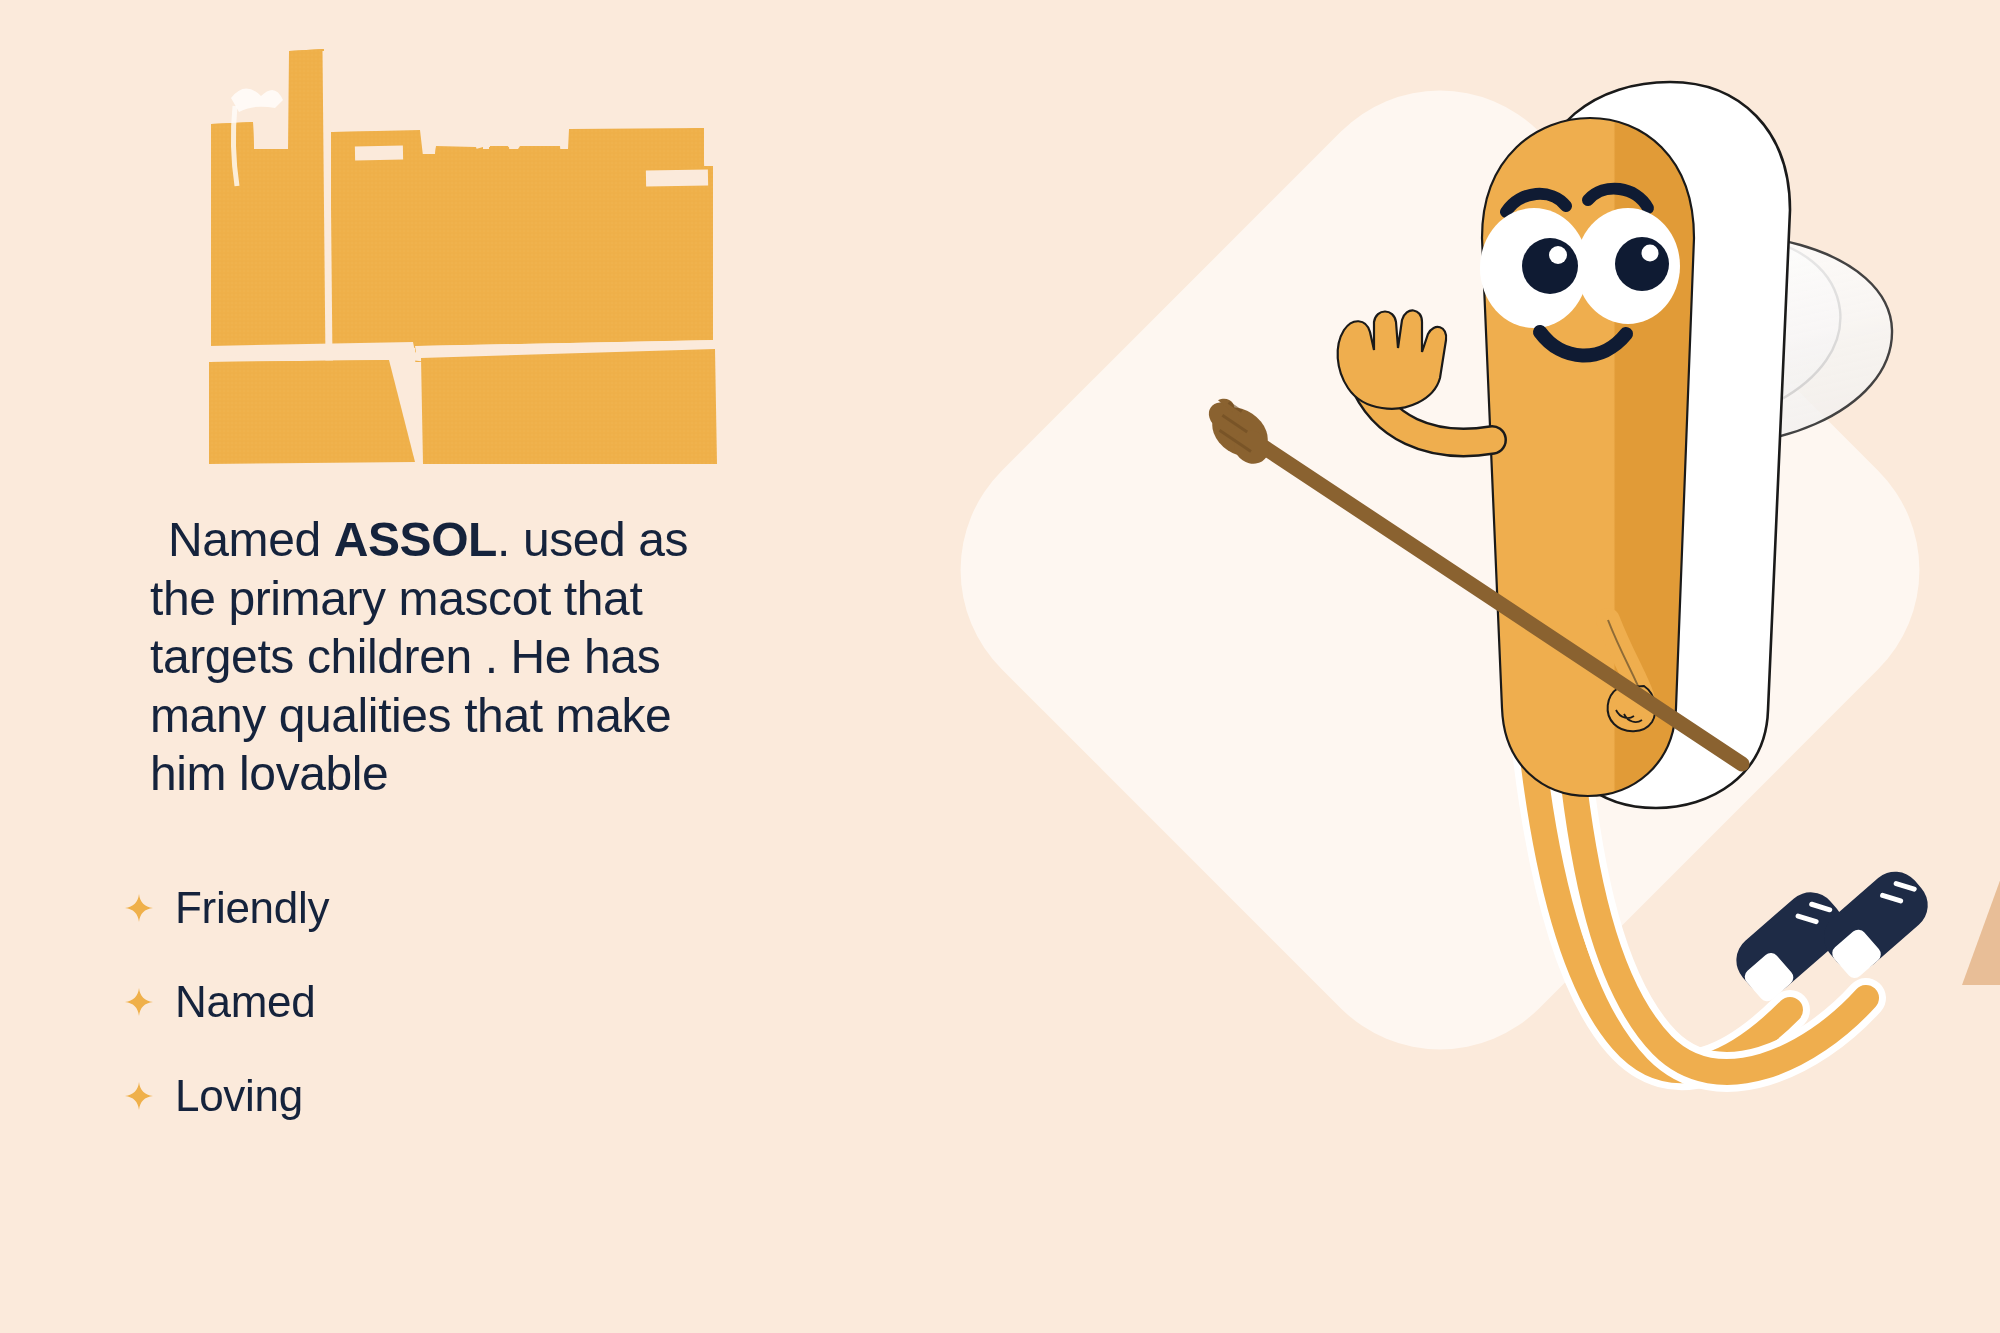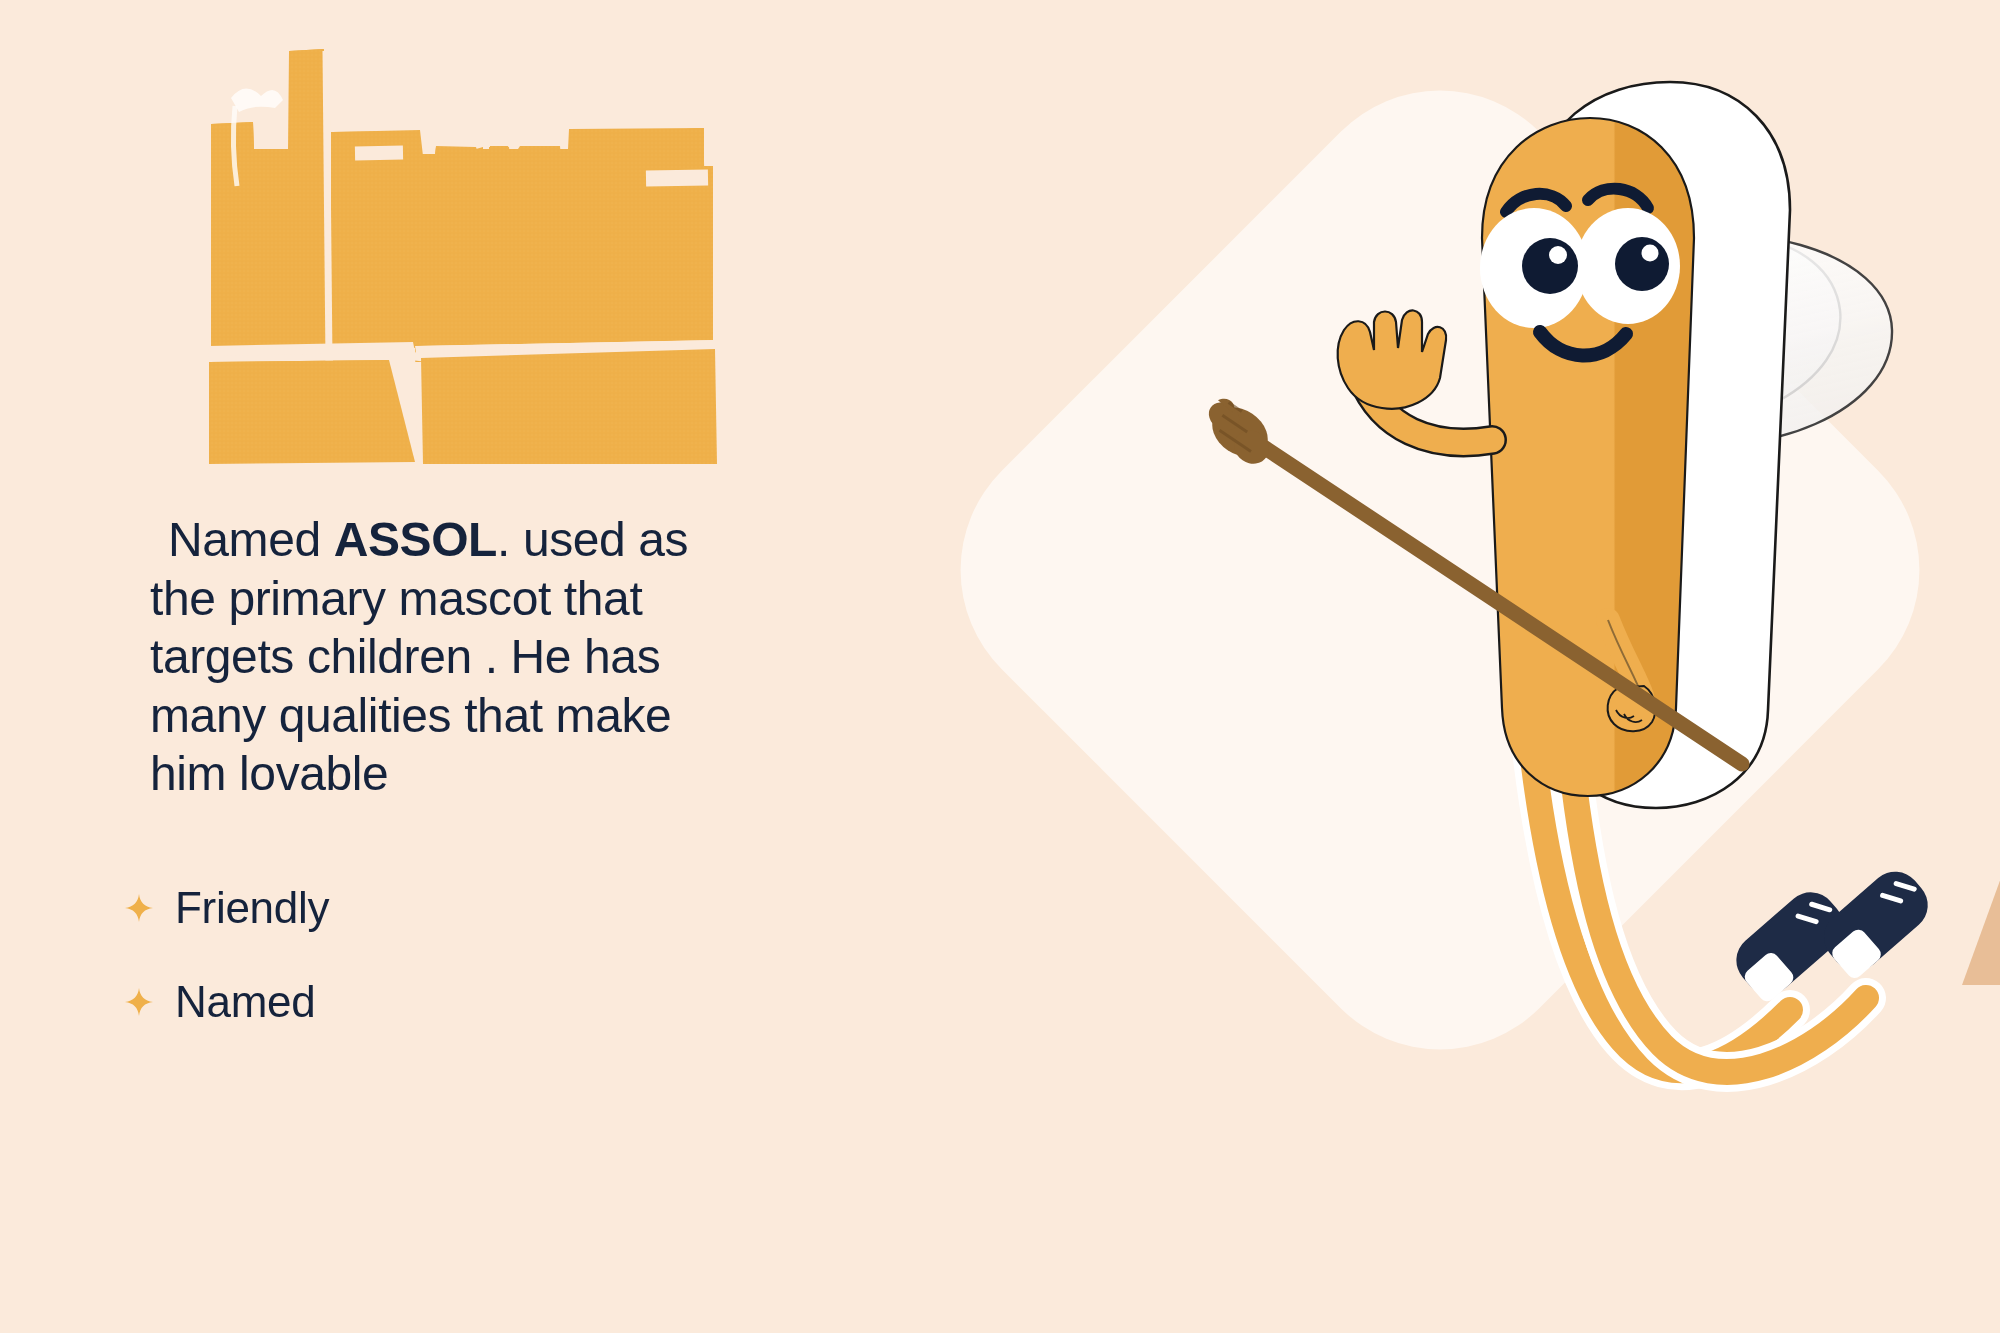--- a/index.html
+++ b/index.html
@@ -159,20 +159,26 @@
         <path d="M12 0 C12.8 7.2 16.8 11.2 24 12 C16.8 12.8 12.8 16.8 12 24 C11.2 16.8 7.2 12.8 0 12 C7.2 11.2 11.2 7.2 12 0 Z" fill="#EFB04A"></path>
       </svg>
       <span class="quality-label">Friendly</span>
     </li>
     <li class="quality-item">
       <svg class="sparkle-icon" viewBox="0 0 24 24">
         <path d="M12 0 C12.8 7.2 16.8 11.2 24 12 C16.8 12.8 12.8 16.8 12 24 C11.2 16.8 7.2 12.8 0 12 C7.2 11.2 11.2 7.2 12 0 Z" fill="#EFB04A"></path>
       </svg>
       <span class="quality-label">Named</span>
     </li>
+    <li class="quality-item">
+      <svg class="sparkle-icon" viewBox="0 0 24 24">
+        <path d="M12 0 C12.8 7.2 16.8 11.2 24 12 C16.8 12.8 12.8 16.8 12 24 C11.2 16.8 7.2 12.8 0 12 C7.2 11.2 11.2 7.2 12 0 Z" fill="#EFB04A"></path>
+      </svg>
+      <span class="quality-label">Loving</span>
+    </li>
   </ul>
 </div>
 
 <div id="mascot-wrap">
   <svg viewBox="0 0 730 1273" xmlns="http://www.w3.org/2000/svg">
     <defs>
       <linearGradient id="bodyGrad" x1="0" y1="0" x2="1" y2="0">
         <stop offset="0%" stop-color="#EFAE4E"></stop>
         <stop offset="62%" stop-color="#EFAE4E"></stop>
         <stop offset="63%" stop-color="#E19B37"></stop>

